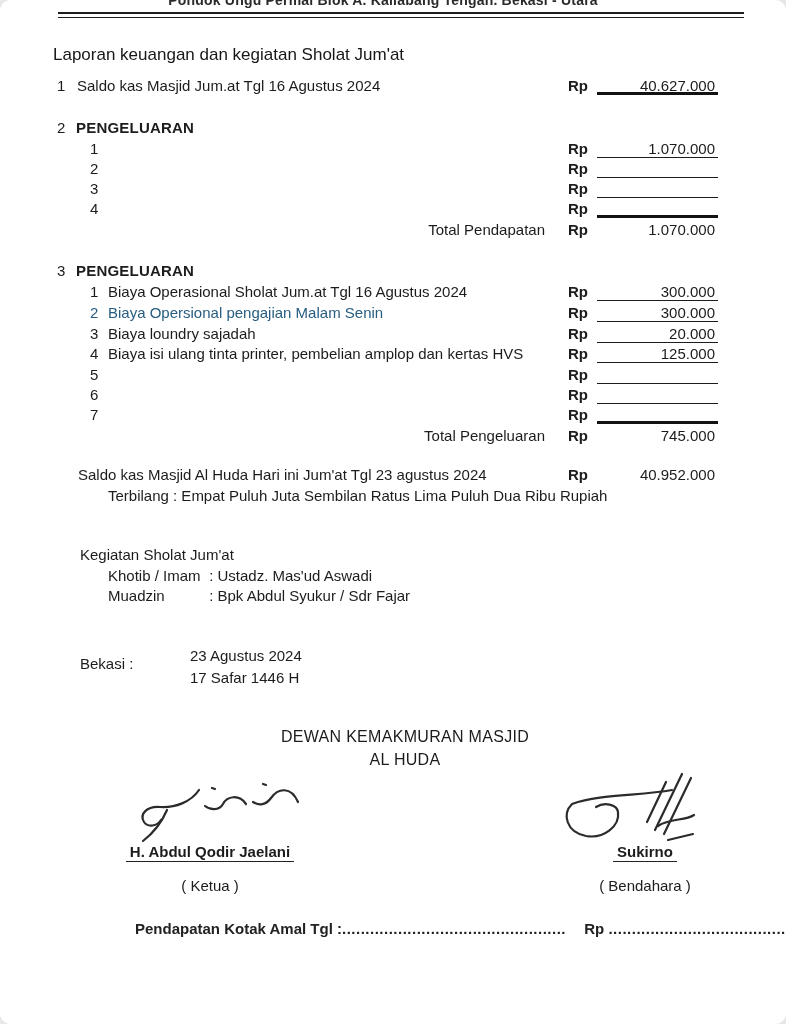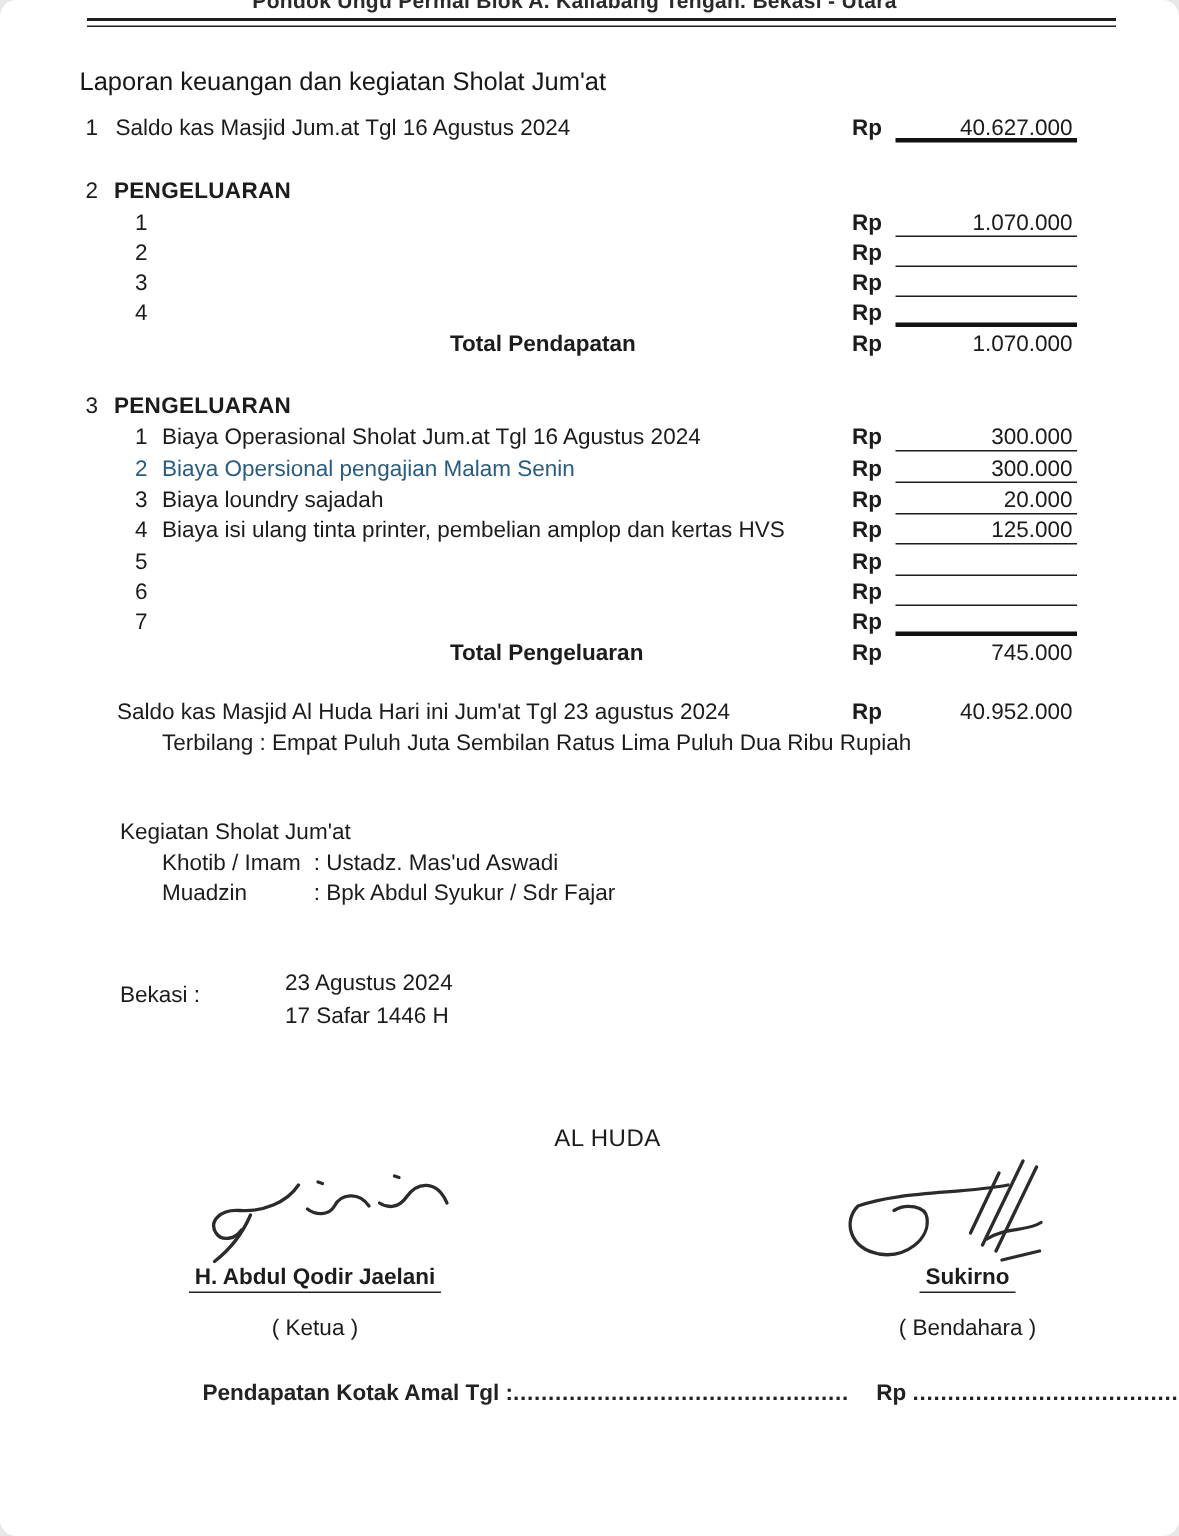--- a/index.html
+++ b/index.html
@@ -39,22 +39,22 @@
   .mrow .sect  { position:absolute; left:76px; font-weight:bold; letter-spacing:0.2px; }
   .mrow .rp    { position:absolute; left:568px; font-weight:bold; }
   .mrow .amount{
     position:absolute; left:597px; width:121px; height:18px;
     text-align:right; padding-right:3px; box-sizing:border-box;
   }
   .u      { border-bottom:1.6px solid #1c1c1c; }
   .u-thick{ border-bottom:3px solid #121212; }
   .bold   { font-weight:normal; }
   .total-label {
-    position:absolute; left:300px; width:245px; text-align:left;
-    font-weight:bold; white-space:nowrap;
+    position:absolute; left:300px; width:245px; text-align:right;
+    font-weight:normal; white-space:nowrap;
   }
   .sign-name {
     font-weight:bold; border-bottom:1.5px solid #222; padding:0 4px 1px 4px;
     white-space:nowrap; font-size:15px;
   }
   .sign-role { font-size:15px; margin-top:16px; }
   .center { text-align:center; }
   .footer-line {
     position:absolute; top:920px; left:135px; width:600px;
     font-size:15px; font-weight:bold; white-space:nowrap; color:#222;
@@ -179,20 +179,21 @@
   </div>
   <div class="abs" style="top:567px; left:108px; font-size:15px">
     <span style="display:inline-block; width:97px">Khotib / Imam</span>
     <span>: Ustadz. Mas'ud Aswadi</span>
   </div>
 
   <div class="abs bold" style="top:655px; left:80px; font-size:15px">Bekasi  :</div>
   <div class="abs" style="top:647px; left:190px; font-size:15px">23 Agustus 2024</div>
   <div class="abs" style="top:669px; left:190px; font-size:15px">17 Safar 1446 H</div>
 
+  <div class="abs center" style="top:728px; left:200px; width:410px; font-size:16px; letter-spacing:0.3px">DEWAN KEMAKMURAN MASJID</div>
   <div class="abs center" style="top:751px; left:200px; width:410px; font-size:16px; letter-spacing:0.3px">AL HUDA</div>
 
   <svg class="sig" style="top:776px; left:115px" width="190" height="68" viewBox="0 0 190 68">
     <path d="M183,26 C176,10 163,12 156,22 C151,29 144,30 138,26"></path>
     <path d="M131,28 C124,18 112,20 108,28 C104,35 95,34 90,30"></path>
     <path d="M84,14 C76,26 60,32 45,31 C32,30 24,38 29,46 C33,52 42,50 46,44"></path>
     <path d="M52,34 C46,48 37,58 28,65"></path>
     <path d="M148,8 l3,1"></path>
     <path d="M97,12 l3,1"></path>
   </svg>

